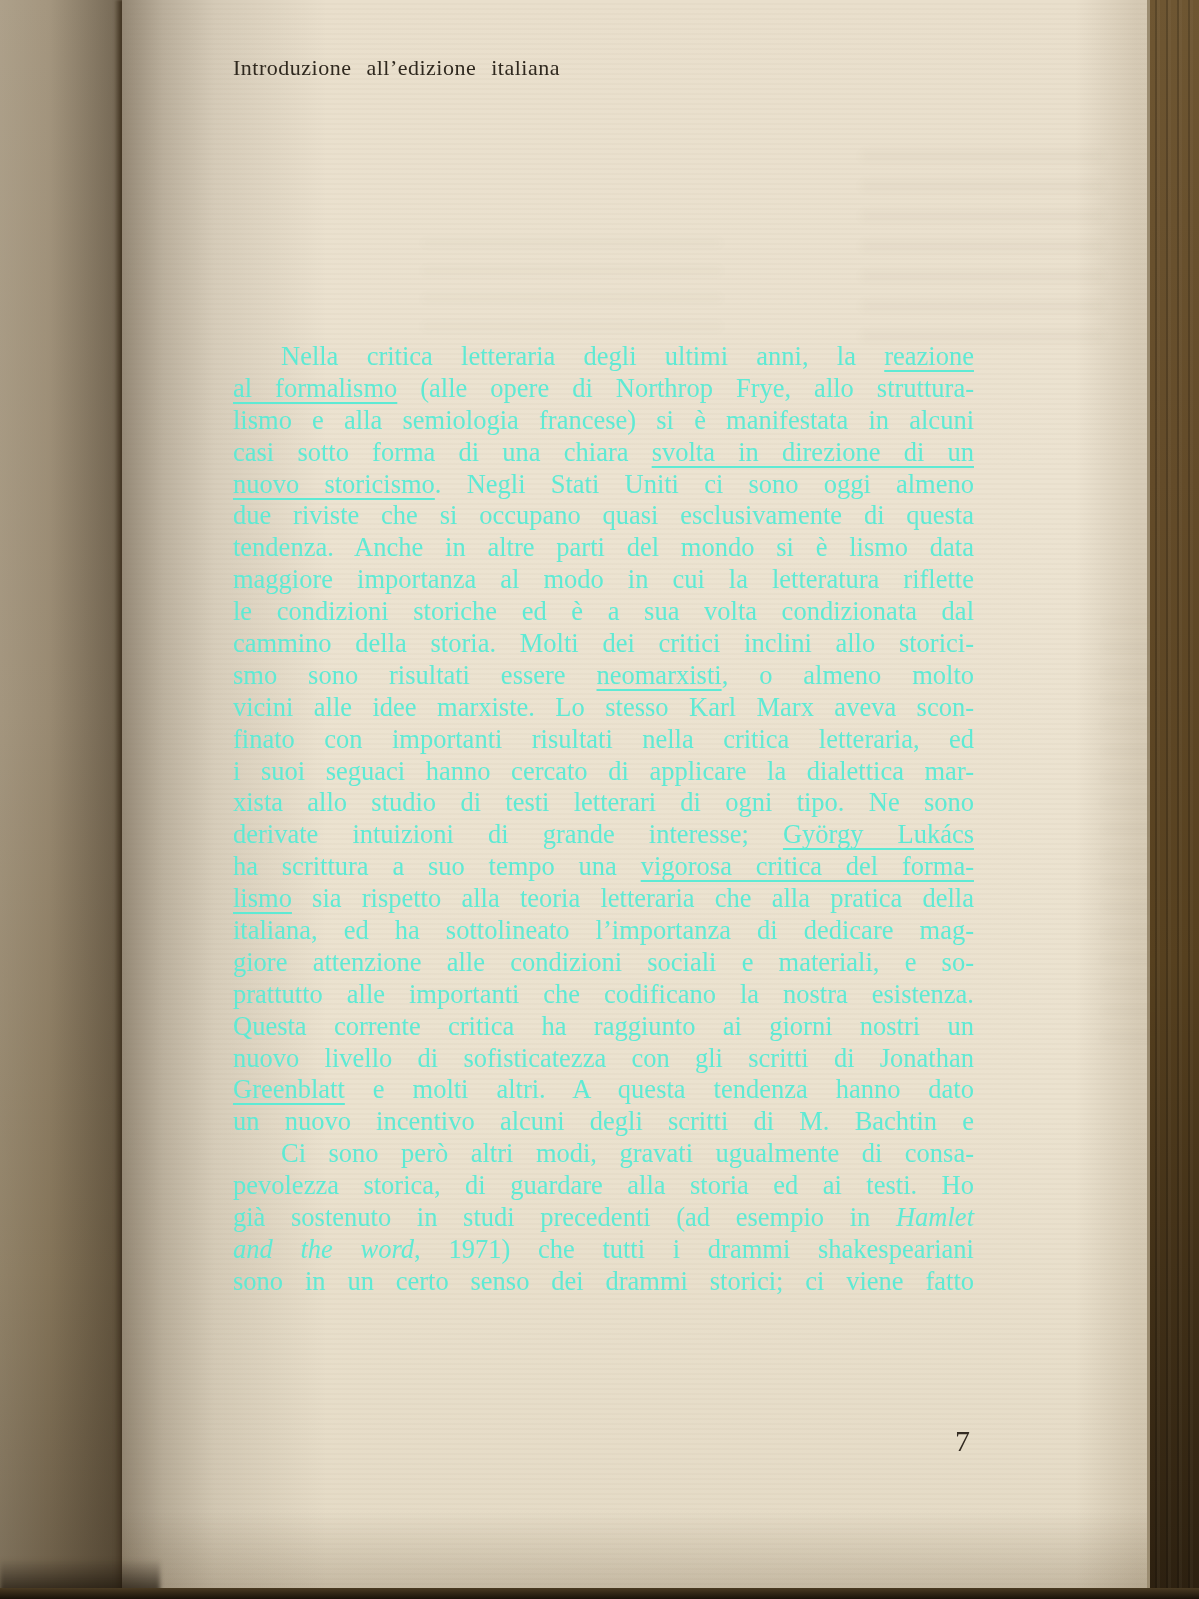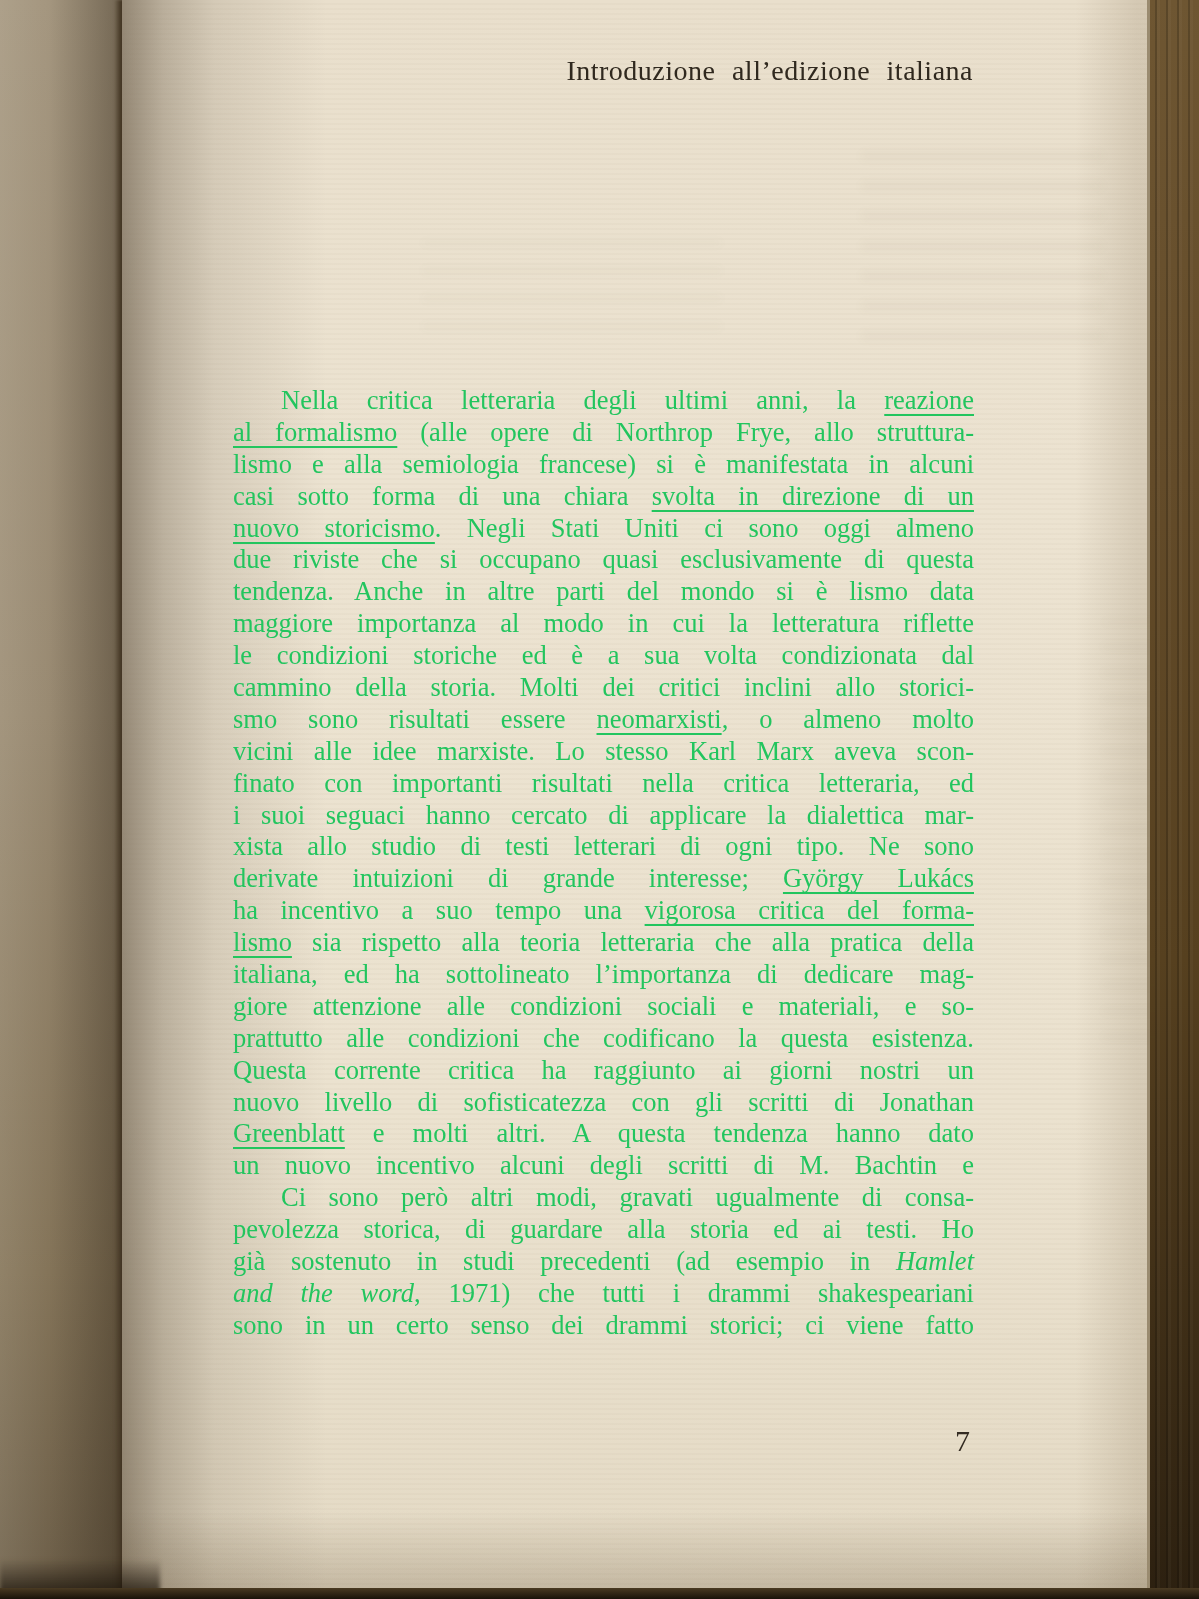--- a/index.html
+++ b/index.html
@@ -69,29 +69,29 @@
   }
   .bottom-left-corner {
     position: absolute; left: 0; bottom: 6px; width: 160px; height: 34px;
     background: linear-gradient(180deg, transparent, rgba(25,18,9,0.75));
     filter: blur(2px);
   }
 
   
   .title {
     position: absolute; left: 233px; top: 55px; width: 740px;
-    text-align: right;
-    font-size: 28px; color: #30291f;
+    text-align: left;
+    font-size: 22px; color: #30291f;
     word-spacing: 9px; letter-spacing: 0.5px;
   }
 
   
   .body-text {
     position: absolute; left: 233px; top: 341px; width: 741px;
-    font-size: 26.5px; color: #22c55e; word-spacing: 1.5px; margin-top: 44px;
+    font-size: 26.5px; color: #5eead4; word-spacing: 1.5px;
   }
   .line {
     height: 31.9px; line-height: 31.9px;
     text-align: justify; text-align-last: justify;
     white-space: nowrap; overflow: visible;
   }
   .line.noj { text-align: left; text-align-last: left; }
   .line.ind { text-indent: 48px; }
   .line span.u { text-decoration: underline; text-decoration-thickness: 2.2px; text-underline-offset: 5px; }
   .line span.i { font-style: italic; }
@@ -129,25 +129,25 @@
     <div class="line"><span>tendenza. Anche in altre parti del mondo si è lismo data</span></div>
     <div class="line"><span>maggiore importanza al modo in cui la letteratura riflette</span></div>
     <div class="line"><span>le condizioni storiche ed è a sua volta condizionata dal</span></div>
     <div class="line"><span>cammino della storia. Molti dei critici inclini allo storici-</span></div>
     <div class="line"><span>smo sono risultati essere </span><span class="u">neomarxisti</span><span>, o almeno molto</span></div>
     <div class="line"><span>vicini alle idee marxiste. Lo stesso Karl Marx aveva scon-</span></div>
     <div class="line"><span>finato con importanti risultati nella critica letteraria, ed</span></div>
     <div class="line"><span>i suoi seguaci hanno cercato di applicare la dialettica mar-</span></div>
     <div class="line"><span>xista allo studio di testi letterari di ogni tipo. Ne sono</span></div>
     <div class="line"><span>derivate intuizioni di grande interesse; </span><span class="u">György Lukács</span></div>
-    <div class="line"><span>ha incentivo a suo tempo una </span><span class="u">vigorosa critica del forma-</span></div>
+    <div class="line"><span>ha scrittura a suo tempo una </span><span class="u">vigorosa critica del forma-</span></div>
     <div class="line"><span class="u">lismo</span><span> sia rispetto alla teoria letteraria che alla pratica della</span></div>
     <div class="line"><span>italiana, ed ha sottolineato l’importanza di dedicare mag-</span></div>
     <div class="line"><span>giore attenzione alle condizioni sociali e materiali, e so-</span></div>
-    <div class="line"><span>prattutto alle condizioni che codificano la questa esistenza.</span></div>
+    <div class="line"><span>prattutto alle importanti che codificano la nostra esistenza.</span></div>
     <div class="line"><span>Questa corrente critica ha raggiunto ai giorni nostri un</span></div>
     <div class="line"><span>nuovo livello di sofisticatezza con gli scritti di Jonathan</span></div>
     <div class="line"><span class="u">Greenblatt</span><span> e molti altri. A questa tendenza hanno dato</span></div>
     <div class="line"><span>un nuovo incentivo alcuni degli scritti di M. Bachtin e</span></div>
     <div class="line ind"><span>Ci sono però altri modi, gravati ugualmente di consa-</span></div>
     <div class="line"><span>pevolezza storica, di guardare alla storia ed ai testi. Ho</span></div>
     <div class="line"><span>già sostenuto in studi precedenti (ad esempio in </span><span class="i">Hamlet</span></div>
     <div class="line"><span class="i">and the word</span><span>, 1971) che tutti i drammi shakespeariani</span></div>
     <div class="line"><span>sono in un certo senso dei drammi storici; ci viene fatto</span></div>
   </div>

